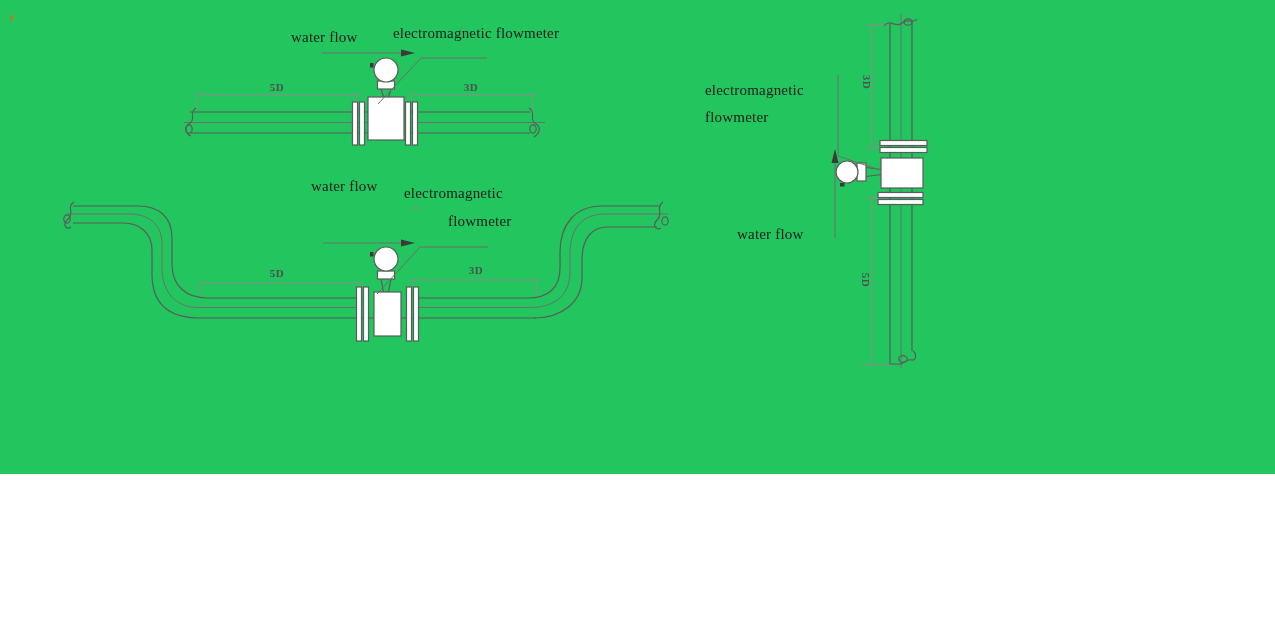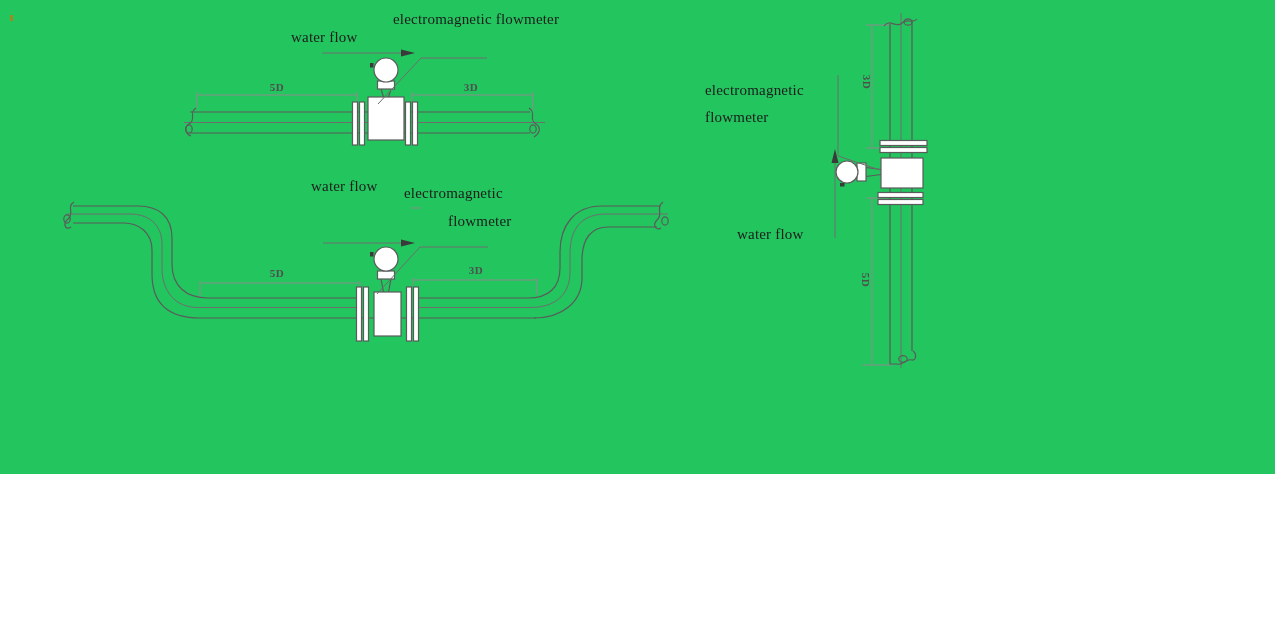--- a/index.html
+++ b/index.html
@@ -152,21 +152,21 @@
 
       <g>
         <path class="thin" d="M838,75 V156 L880,170"></path>
         <path class="thin" d="M835,238 V161"></path>
         <polygon class="arrow" points="835,149 831.5,163 838.5,163"></polygon>
       </g>
     </g>
   </svg>
 
   <div class="lbl" style="left:291px;top:29px;">water flow</div>
-  <div class="lbl" style="left:393px;top:11px;">electromagnetic flowmeter</div>
+  <div class="lbl" style="left:393px;top:25px;">electromagnetic flowmeter</div>
   <div class="dim" style="left:262px;top:81px;">5D</div>
   <div class="dim" style="left:456px;top:81px;">3D</div>
 
   <div class="lbl" style="left:311px;top:178px;">water flow</div>
   <div class="lbl" style="left:404px;top:185px;">electromagnetic</div>
   <div class="lbl" style="left:448px;top:213px;">flowmeter</div>
   <div class="dim" style="left:262px;top:267px;">5D</div>
   <div class="dim" style="left:461px;top:264px;">3D</div>
 
   <div class="lbl" style="left:705px;top:82px;">electromagnetic</div>

